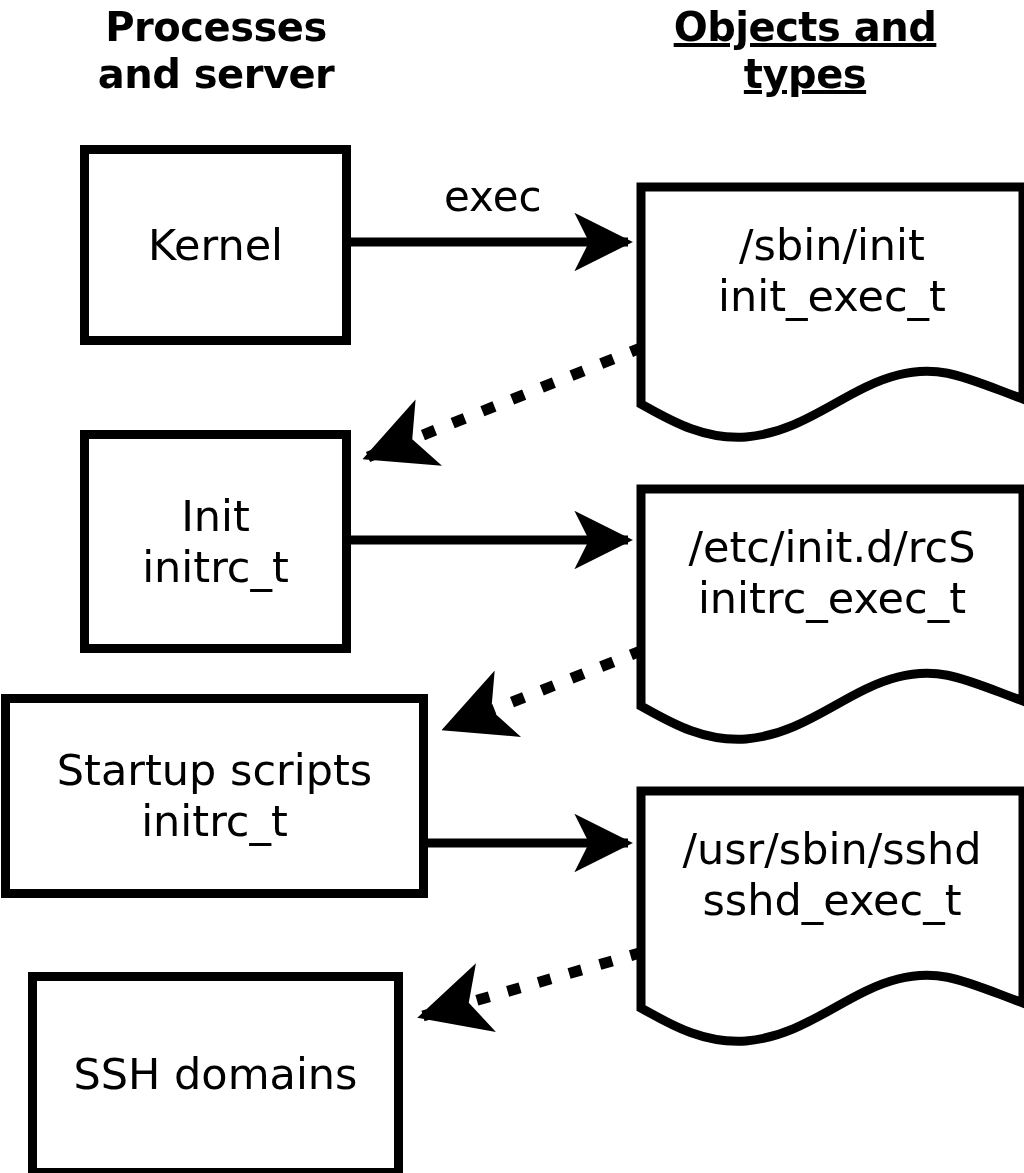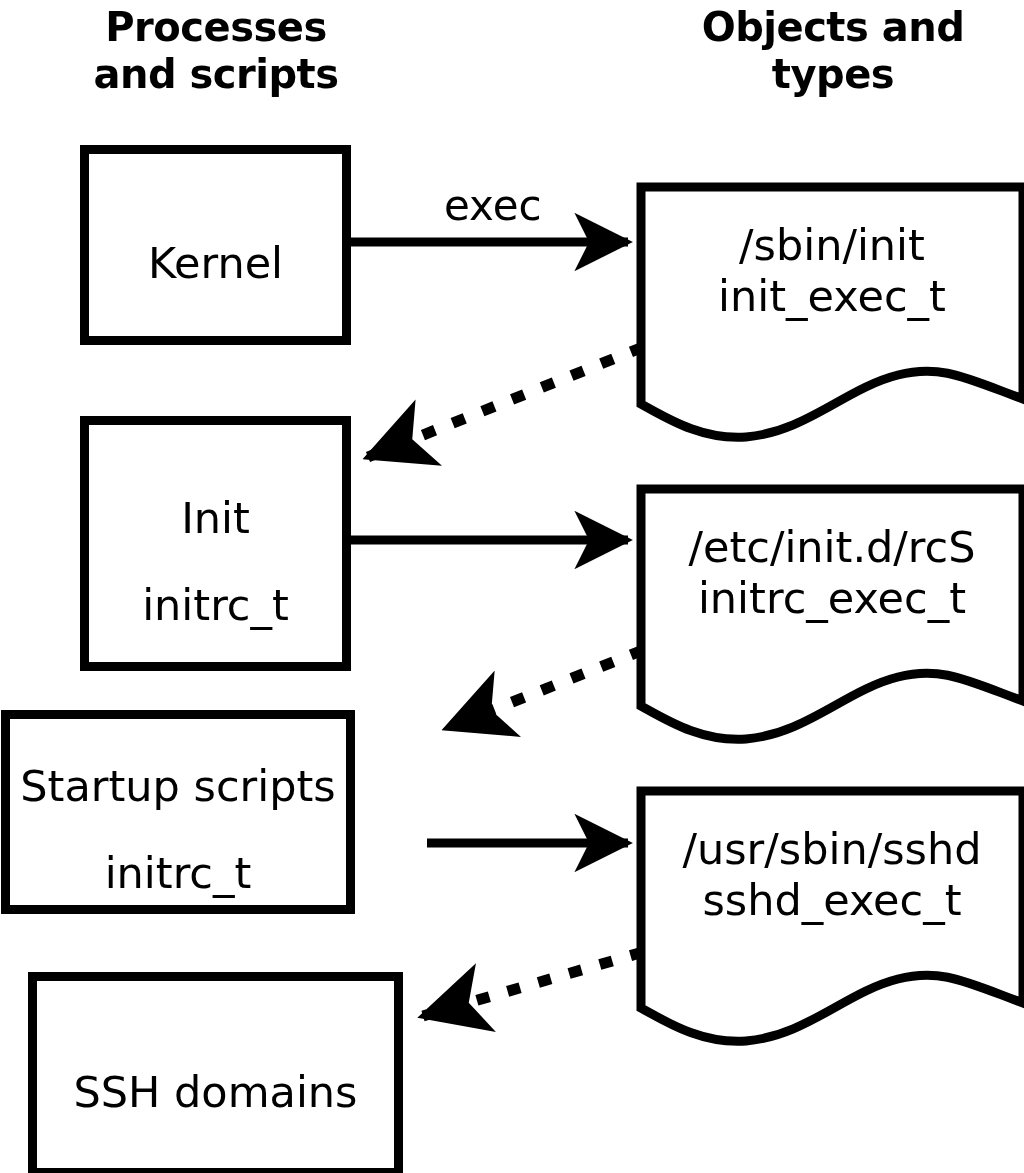--- a/index.html
+++ b/index.html
@@ -23,38 +23,38 @@
     position: absolute;
     font-weight: bold;
     font-size: 40px;
     line-height: 1.18;
     text-align: center;
     letter-spacing: -0.5px;
     white-space: pre-line;
     user-select: none;
   }
   #heading-left  { left: 40px;  top: 4px;  width: 352px; }
-  #heading-right { left: 650px; top: 4px;  width: 366px; }
+  #heading-right { left: 622px; top: 4px;  width: 366px; text-decoration: underline; }
 
   
   .proc-box {
     position: absolute;
     box-sizing: border-box;
     border: 9px solid #000000;
     background: #ffffff;
     display: flex;
     flex-direction: column;
     align-items: center;
     justify-content: center;
     text-align: center;
     font-size: 43px;
     line-height: 1.18;
     z-index: 3;
   }
-  .proc-box .line { display: block; white-space: nowrap; margin-top: 36px; }
+  .proc-box .line { display: block; white-space: nowrap; }
 
   
   .doc-shape {
     position: absolute;
     z-index: 3;
   }
   .doc-shape svg { display: block; }
   .doc-text {
     position: absolute;
     left: 0;
@@ -83,21 +83,21 @@
     z-index: 5;
     white-space: nowrap;
   }
 </style>
 </head>
 <body>
 
 <div id="canvas">
 
   <div id="heading-left" class="col-heading">Processes
-and scripts</div>
+and server</div>
   <div id="heading-right" class="col-heading">Objects and
 types</div>
 
   <svg id="connectors" viewBox="0 0 1024 1173" width="1024" height="1173">
     <defs>
       <marker id="arrowhead" viewBox="0 0 12 12" refX="11" refY="6" markerWidth="6.5" markerHeight="6.5" orient="auto-start-reverse">
         <path d="M 0 0 L 12 6 L 0 12 L 3 6 z" fill="#000000"></path>
       </marker>
     </defs>
 
@@ -125,32 +125,32 @@
     <g>
       <line x1="427" y1="843" x2="628" y2="843" stroke="#000000" stroke-width="9" marker-end="url(#arrowhead)"></line>
     </g>
 
      SSH server --&gt;
     <g>
       <line x1="643" y1="952" x2="423" y2="1016" stroke="#000000" stroke-width="11" stroke-dasharray="13 19" stroke-linecap="butt" marker-end="url(#arrowhead)"></line>
     </g>
   </svg>
 
-  <div class="edge-label" style="left:444px; top:185px;">exec</div>
+  <div class="edge-label" style="left:444px; top:176px;">exec</div>
 
   <div class="proc-box" style="left:80px; top:145px; width:271px; height:200px;">
     <span class="line">Kernel</span>
   </div>
 
-  <div class="proc-box" style="left:80px; top:416px; width:271px; height:255px;">
+  <div class="proc-box" style="left:80px; top:430px; width:271px; height:223px;">
     <span class="line">Init</span>
     <span class="line">initrc_t</span>
   </div>
 
-  <div class="proc-box" style="left:1px; top:710px; width:354px; height:204px;">
+  <div class="proc-box" style="left:1px; top:694px; width:427px; height:204px;">
     <span class="line">Startup scripts</span>
     <span class="line">initrc_t</span>
   </div>
 
   <div class="proc-box" style="left:28px; top:972px; width:375px; height:205px;">
     <span class="line">SSH domains</span>
   </div>
 
   <div class="doc-shape" style="left:636px; top:182px; width:392px; height:262px;">
     <svg width="392" height="262" viewBox="0 0 392 262">

